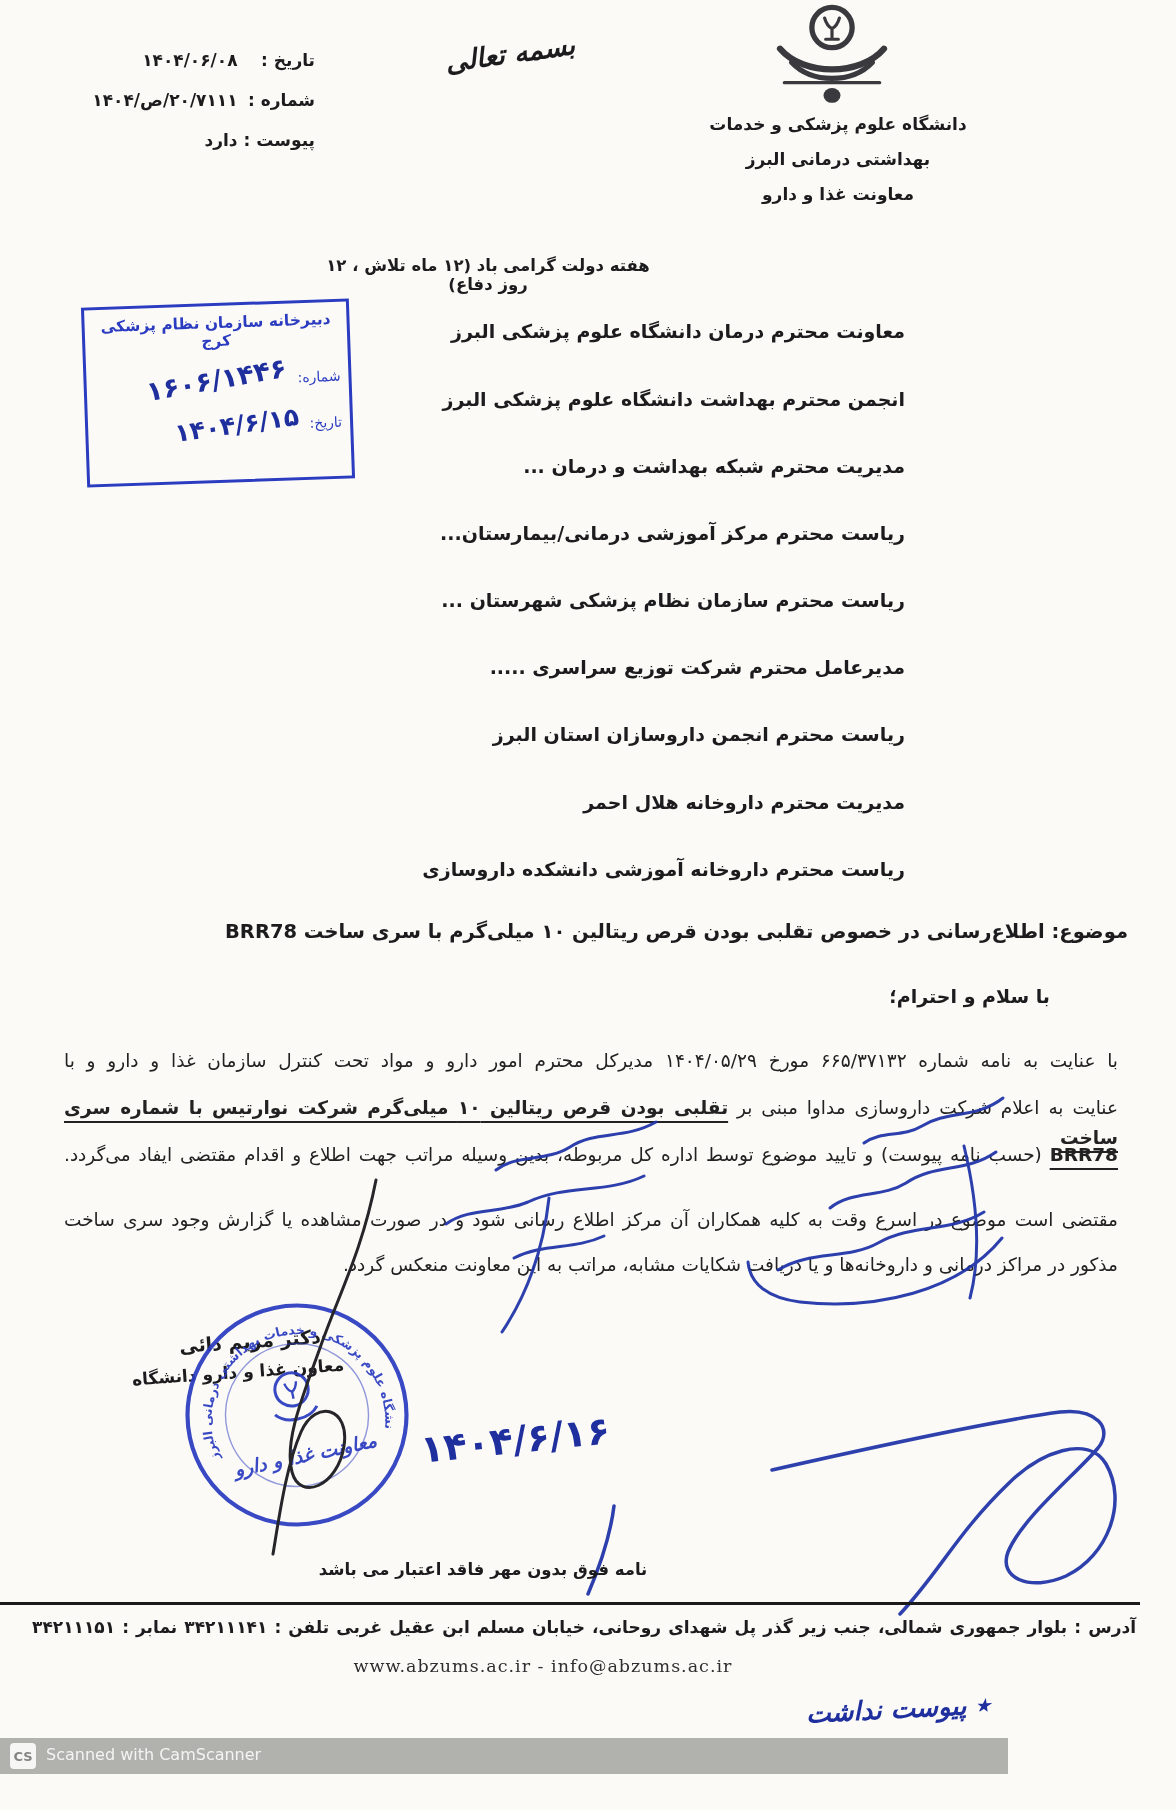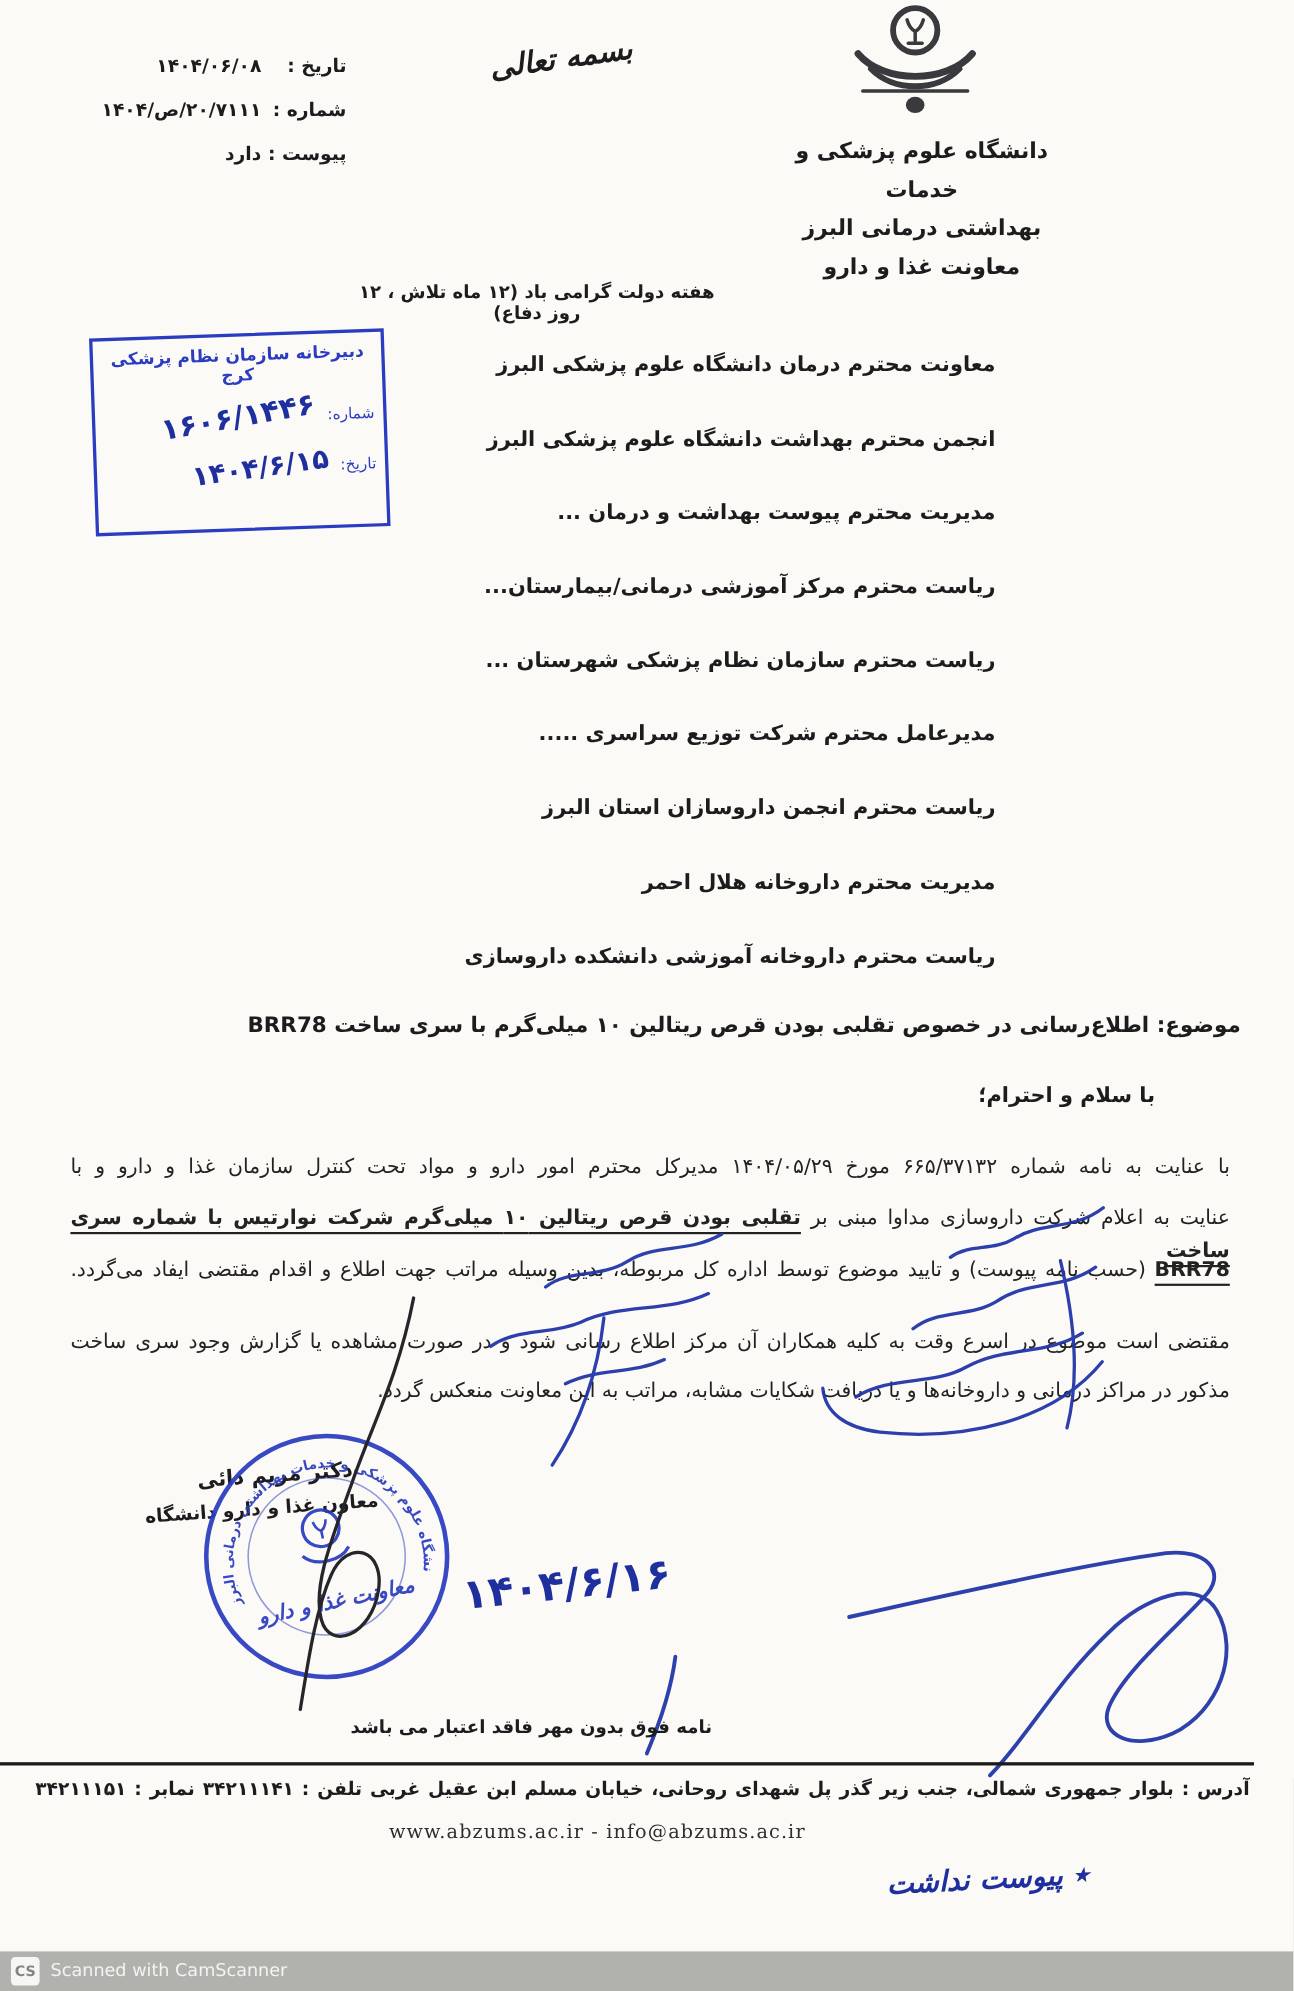--- a/index.html
+++ b/index.html
@@ -45,21 +45,21 @@
 
   <svg class="abs" style="left:762px;top:0px;" width="140" height="106" viewBox="0 0 130 100">
     <circle cx="65" cy="26" r="19" fill="none" stroke="#3a3a3e" stroke-width="5"></circle>
     <path d="M58,17 C60,24 63,26 65,27 C67,26 70,24 72,17 M65,27 L65,35 M59,37 L71,37" fill="none" stroke="#3a3a3e" stroke-width="3" stroke-linecap="round"></path>
     <path d="M16,46 C38,72 92,72 114,46" fill="none" stroke="#3a3a3e" stroke-width="6" stroke-linecap="round"></path>
     <path d="M27,59 C46,79 84,79 103,59" fill="none" stroke="#3a3a3e" stroke-width="5" stroke-linecap="round"></path>
     <path d="M20,78 L110,78" stroke="#3a3a3e" stroke-width="3" stroke-linecap="round"></path>
     <ellipse cx="65" cy="90" rx="8" ry="7" fill="#3a3a3e"></ellipse>
   </svg>
 
-  <div class="abs rtl b" style="left:695px;top:120px;width:286px;text-align:center;font-size:20px;line-height:35px;">
+  <div class="abs rtl b" style="left:695px;top:107px;width:286px;text-align:center;font-size:17px;line-height:35px;">
     <div>دانشگاه علوم پزشکی و خدمات</div>
     <div>بهداشتی درمانی البرز</div>
     <div>معاونت غذا و دارو</div>
   </div>
 
   <div class="abs rtl b" style="left:318px;top:256px;width:340px;text-align:center;font-size:16.5px;">هفته دولت گرامی باد (۱۲ ماه تلاش ، ۱۲ روز دفاع)</div>
 
   <div class="abs rtl stampblue" style="left:84px;top:303px;width:268px;height:180px;border:3px solid #2b3cc0;transform:rotate(-2deg);padding:4px 8px;box-sizing:border-box;">
     <div class="b" style="font-size:15.5px;text-align:center;margin-top:4px;">دبیرخانه سازمان نظام پزشکی کرج</div>
     <div style="margin-top:14px;display:flex;align-items:center;gap:10px;">
@@ -67,21 +67,21 @@
       <span class="handnum pen" style="font-size:27px;transform:rotate(-8deg);">۱۶۰۶/۱۴۴۶</span>
     </div>
     <div style="margin-top:16px;display:flex;align-items:center;gap:10px;">
       <span style="font-size:14px;">تاریخ:</span>
       <span class="handnum pen" style="font-size:25px;transform:rotate(-6deg);">۱۴۰۴/۶/۱۵</span>
     </div>
   </div>
 
   <div class="abs rtl recipient" style="top:320px;">معاونت محترم درمان دانشگاه علوم پزشکی البرز</div>
   <div class="abs rtl recipient" style="top:388px;">انجمن محترم بهداشت دانشگاه علوم پزشکی البرز</div>
-  <div class="abs rtl recipient" style="top:455px;">مدیریت محترم پیوست بهداشت و درمان ...</div>
+  <div class="abs rtl recipient" style="top:455px;">مدیریت محترم شبکه بهداشت و درمان ...</div>
   <div class="abs rtl recipient" style="top:522px;">ریاست محترم مرکز آموزشی درمانی/بیمارستان...</div>
   <div class="abs rtl recipient" style="top:589px;">ریاست محترم سازمان نظام پزشکی شهرستان ...</div>
   <div class="abs rtl recipient" style="top:656px;">مدیرعامل محترم شرکت توزیع سراسری .....</div>
   <div class="abs rtl recipient" style="top:723px;">ریاست محترم انجمن داروسازان استان البرز</div>
   <div class="abs rtl recipient" style="top:791px;">مدیریت محترم داروخانه هلال احمر</div>
   <div class="abs rtl recipient" style="top:858px;">ریاست محترم داروخانه آموزشی دانشکده داروسازی</div>
 
   <div class="abs rtl b" style="top:920px;right:48px;left:60px;text-align:right;font-size:19.5px;">موضوع: اطلاع‌رسانی در خصوص تقلبی بودن قرص ریتالین  ۱۰ میلی‌گرم با سری ساخت BRR78</div>
 
   <div class="abs rtl b" style="top:985px;right:126px;font-size:19px;">با سلام و احترام؛</div>
@@ -143,18 +143,18 @@
   </svg>
 
   <div class="abs rtl b" style="top:1560px;left:318px;width:330px;text-align:center;font-size:16.5px;">نامه فوق بدون مهر فاقد اعتبار می باشد</div>
 
   <div class="abs" style="top:1602px;left:0;width:1140px;height:3px;background:#1a1a1a;"></div>
 
   <div class="abs rtl just b" style="top:1617px;left:32px;right:40px;font-size:17px;">آدرس : بلوار جمهوری شمالی، جنب زیر گذر پل شهدای روحانی،  خیابان مسلم ابن عقیل غربی تلفن : ۳۴۲۱۱۱۴۱ نمابر : ۳۴۲۱۱۱۵۱</div>
 
   <div class="abs" style="top:1656px;left:0;right:90px;text-align:center;font-size:17.5px;letter-spacing:1px;color:#2e2e30;font-family:'DejaVu Serif',serif;">www.abzums.ac.ir - info@abzums.ac.ir</div>
 
-  <div id="scanbar" class="abs" style="top:1774px;left:0;width:1176px;height:36px;">
+  <div id="scanbar" class="abs" style="top:1738px;left:0;width:1008px;height:36px;">
     <div id="csbox" class="abs" style="left:10px;top:5px;width:26px;height:26px;">CS</div>
     <div class="abs" style="left:46px;top:7px;font-size:16px;color:#f4f4f2;">Scanned with CamScanner</div>
   </div>
 
 </div>
 
 </body></html>

